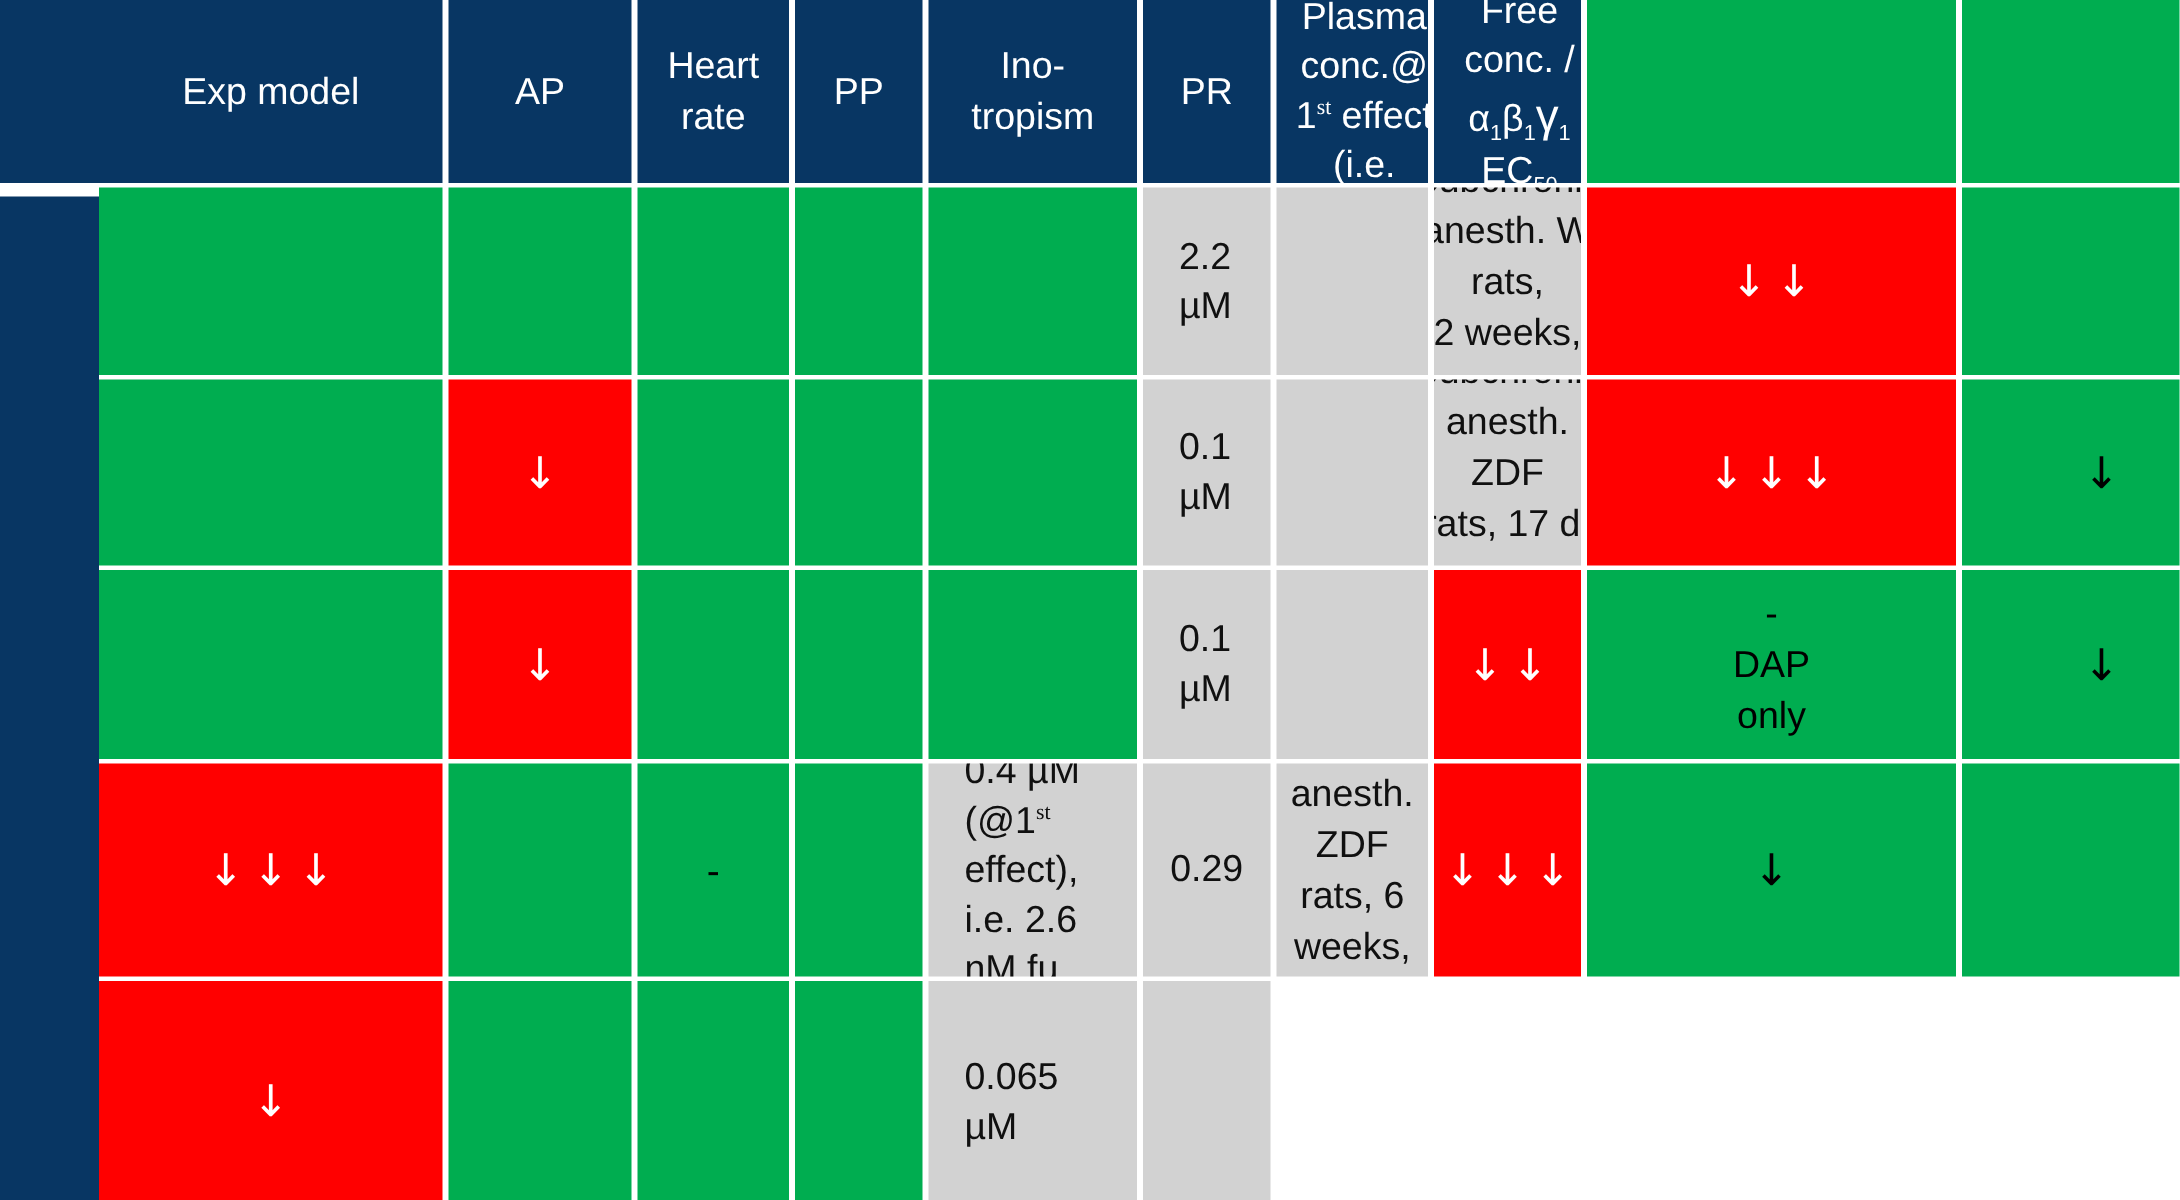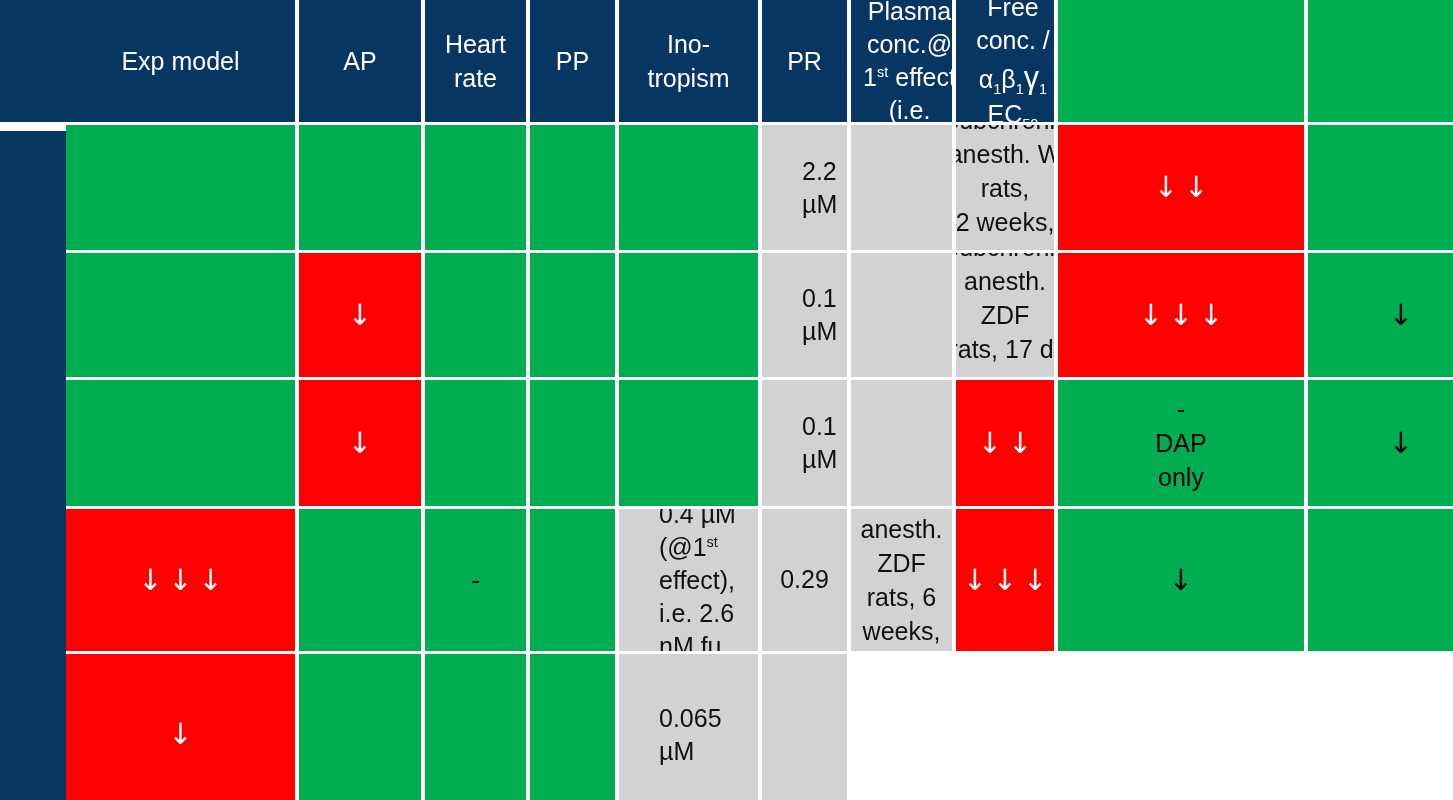--- a/index.html
+++ b/index.html
@@ -88,21 +88,21 @@
     background: #d2d2d2;
     color: #101010;
     font-size: 25px;
     line-height: 1.35;
     padding: 2px 6px;
   }
   .gray.model { font-size: 25px; }
   .gray.value {
     justify-content: flex-start;
     text-align: left;
-    padding-left: 40px;
+    padding-left: 24px;
     padding-right: 12px;
     font-size: 25px;
     line-height: 1.32;
   }
   .gray.num { font-size: 25px; }
 
   .green {
     background: #00ad50;
     color: #000000;
     font-size: 27px;
@@ -123,21 +123,21 @@
   .dash {
     font-size: 26px;
     line-height: 1;
   }
   .txtmark {
     font-size: 25px;
     line-height: 1.36;
     white-space: pre-line;
   }
 
-  sup.sm { font-size: 0.58em; vertical-align: super; line-height: 0; }
+  sup.sm { font-size: 0.58em; vertical-align: super; line-height: 0; font-family: Liberation Serif, serif; }
   sub.sm { font-size: 0.58em; vertical-align: sub; line-height: 0; }
   .gamma { font-size: 1.22em; }
 </style>
 </head>
 <body>
 
 <div id="root">
 
   <div class="gutter-top"></div>
   <div class="gutter-body"></div>

